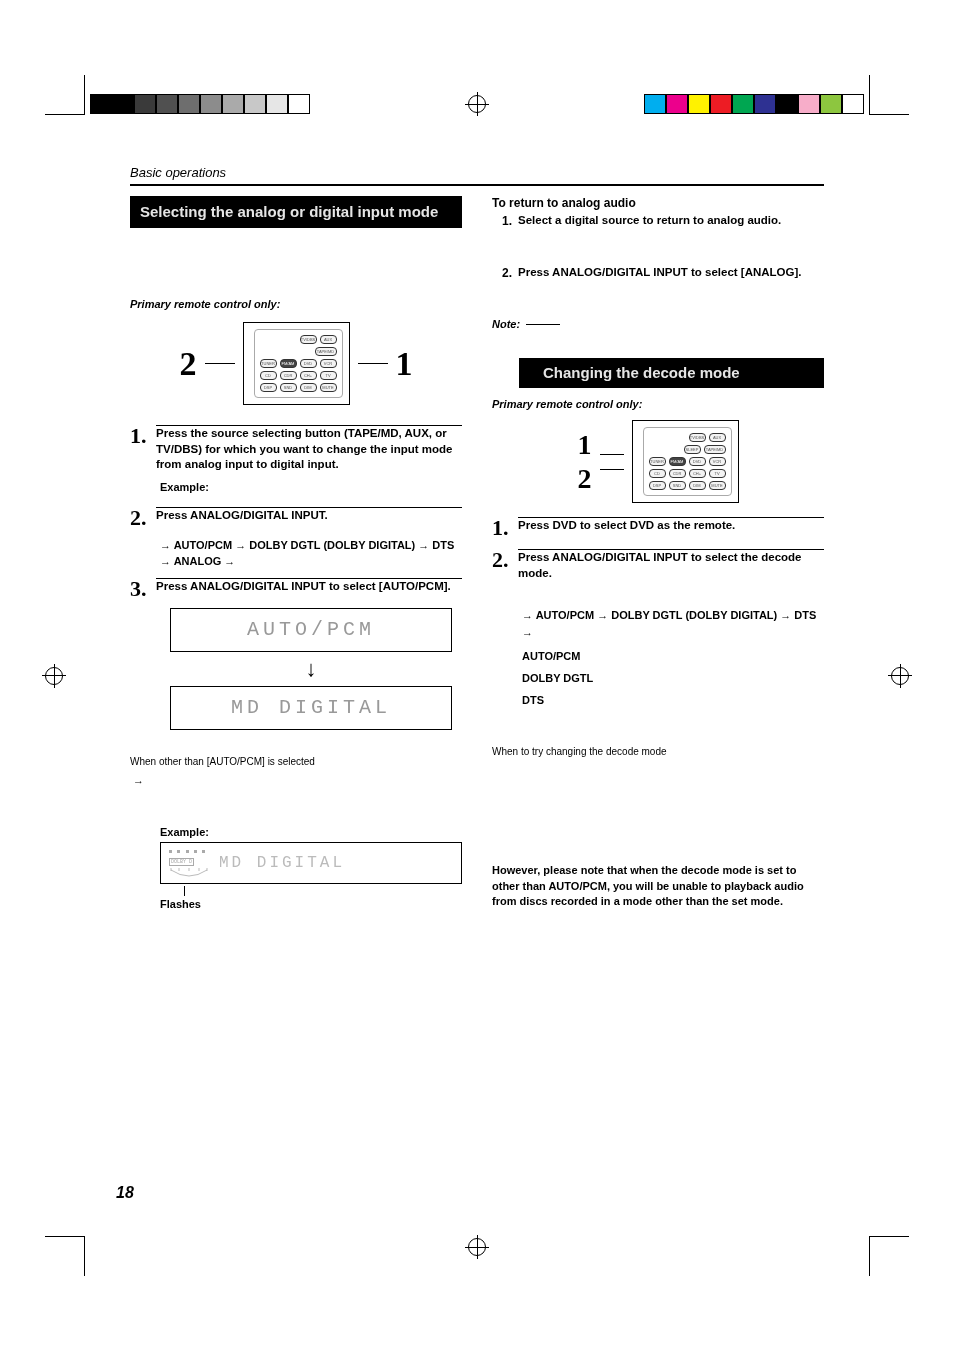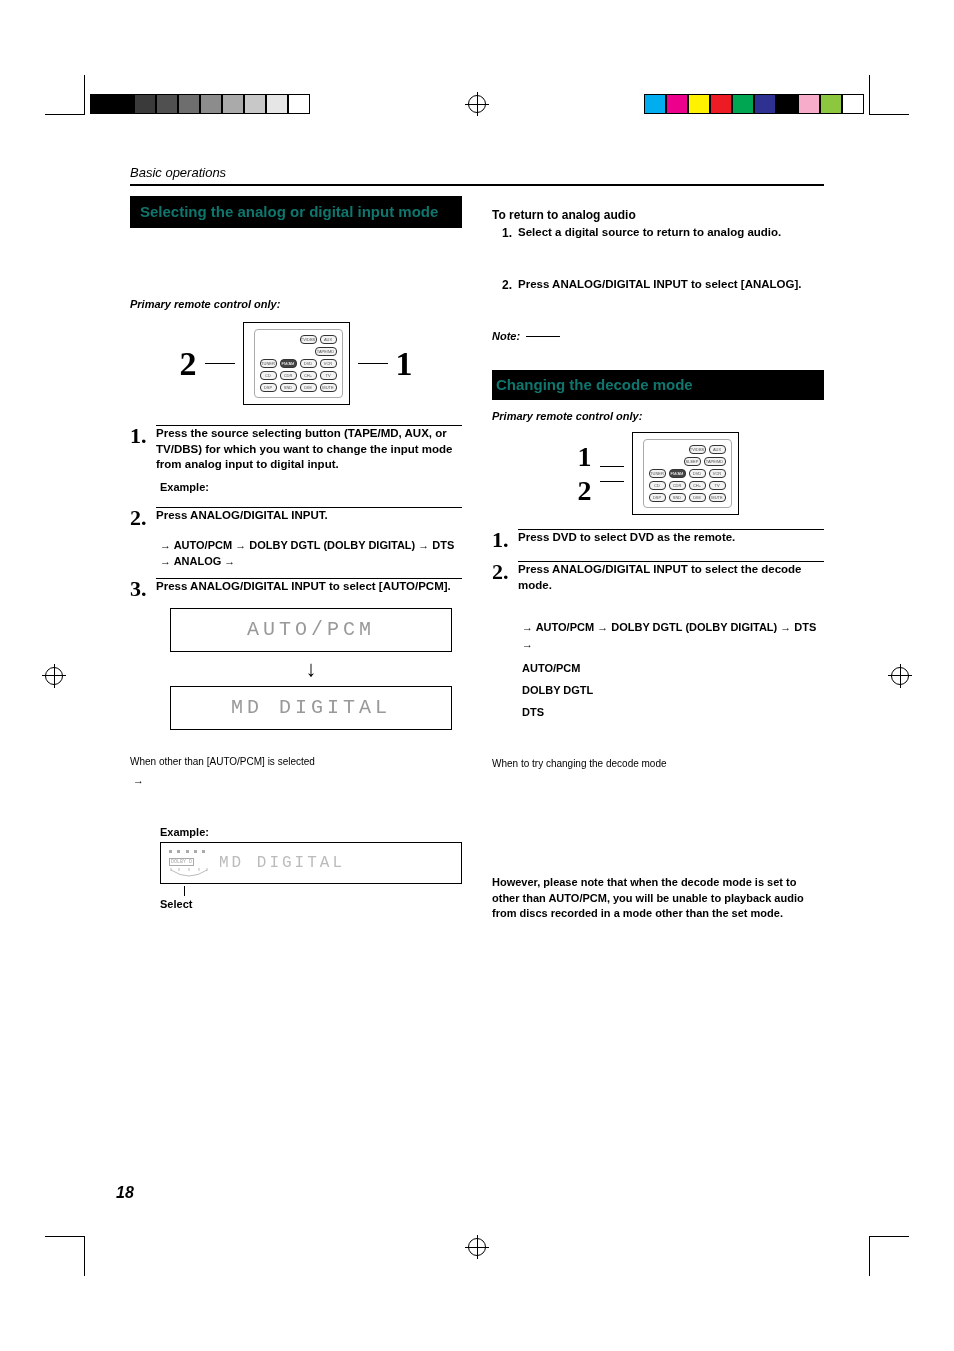--- a/index.html
+++ b/index.html
@@ -48,27 +48,27 @@
   .section-header {
     font-style: italic;
     font-size: 13px;
     margin-bottom: 4px;
   }
   .hr-thick { height: 2px; background: #000; margin-bottom: 10px; }
   .cols { display: flex; gap: 30px; }
   .col { flex: 1; min-width: 0; }
 
   .black-heading {
-    background: #000; color: #0f766e;
+    background: #000; color: #e5e5e5;
     font-size: 15px; font-weight: bold;
     padding: 6px 10px;
     line-height: 1.35;
     margin-bottom: 10px;
   }
-  .black-heading.short { padding: 5px 4px; }
+  .black-heading.short { padding: 5px 24px; margin-left: 27px; }
 
   .small-italic { font-style: italic; font-weight: bold; font-size: 11px; }
   .body { font-size: 11px; line-height: 1.35; }
 
   .remote-row { display: flex; align-items: center; justify-content: center; gap: 8px; margin: 12px 0 20px; }
   .bignum-outer { font-size: 34px; font-weight: bold; font-family: Georgia, serif; }
   .pointer-line { width: 30px; height: 1px; background: #000; }
 
   .remote-box { border: 1px solid #000; padding: 6px 6px 6px 10px; }
   .remote-inner { border: 1px solid #aaa; border-radius: 4px; padding: 5px 5px; display: flex; flex-direction: column; gap: 3px; }
@@ -99,21 +99,21 @@
 
   .subsection-hd { font-weight: normal; font-size: 10px; margin-top: 18px; }
   .note-hd { font-style: italic; font-weight: bold; font-size: 11px; display:flex; align-items:center; gap:6px; margin-top:12px;}
   .note-hd .nline{ flex:0 0 34px; height:1px; background:#000;}
   .bold-sub { font-weight:bold; font-size:11px; margin-top:6px;}
   .pagenum { position:absolute; bottom:-6px; left:-14px; font-style:italic; font-weight:bold; font-size:16px; }
   .flashes-row { display:flex; align-items:flex-start; gap:8px; margin-left:30px; margin-top:2px;}
   .flashes-row .tick { width:1px; height:10px; background:#000; margin-left:24px;}
   .flashes-label{ font-weight:bold; font-size:11px; margin-left:30px; margin-top:2px;}
 
-  .to-return-head{ font-weight:bold; font-size:12px;margin-top:12px; }
+  .to-return-head{ font-weight:bold; font-size:12px; }
   .sub-num-step{ display:flex; gap:6px; margin-top:4px; margin-left:10px;}
   .sub-num-step .n{ font-weight:bold; font-size:12px;}
   .sub-num-step .t{ font-weight:bold; font-size:11.5px;}
 
   .definition-block{ margin-top:10px;}
   .definition-block .term{ font-weight:bold; font-size:11px; margin-top:10px;}
 </style>
 </head>
 <body>
 
@@ -247,21 +247,21 @@
           <svg class="arc" viewBox="0 0 40 10">
               <path d="M2 2 Q20 14 38 2" fill="none" stroke="#aaa" stroke-width="0.8"></path>
               <path d="M2 0 L2 3 M10 0 L10 3 M20 0 L20 3 M30 0 L30 3 M38 0 L38 3" stroke="#aaa" stroke-width="0.8"></path>
             </svg>
         </div>
         <span style="color:#bbb; font-size:16px; letter-spacing:3px;">MD   DIGITAL</span>
       </div>
       <div class="flashes-row">
           <div class="tick"></div>
         </div>
-      <div class="flashes-label">Select</div>
+      <div class="flashes-label">Flashes</div>
     </div>
 
     <div class="col">
       <div class="to-return-head">To return to analog audio</div>
       <div class="sub-num-step">
         <div class="n">1.</div>
         <div class="t">Select a digital source to return to analog audio.</div>
       </div>
       <div style="height:34px;"></div>
       <div class="sub-num-step">

